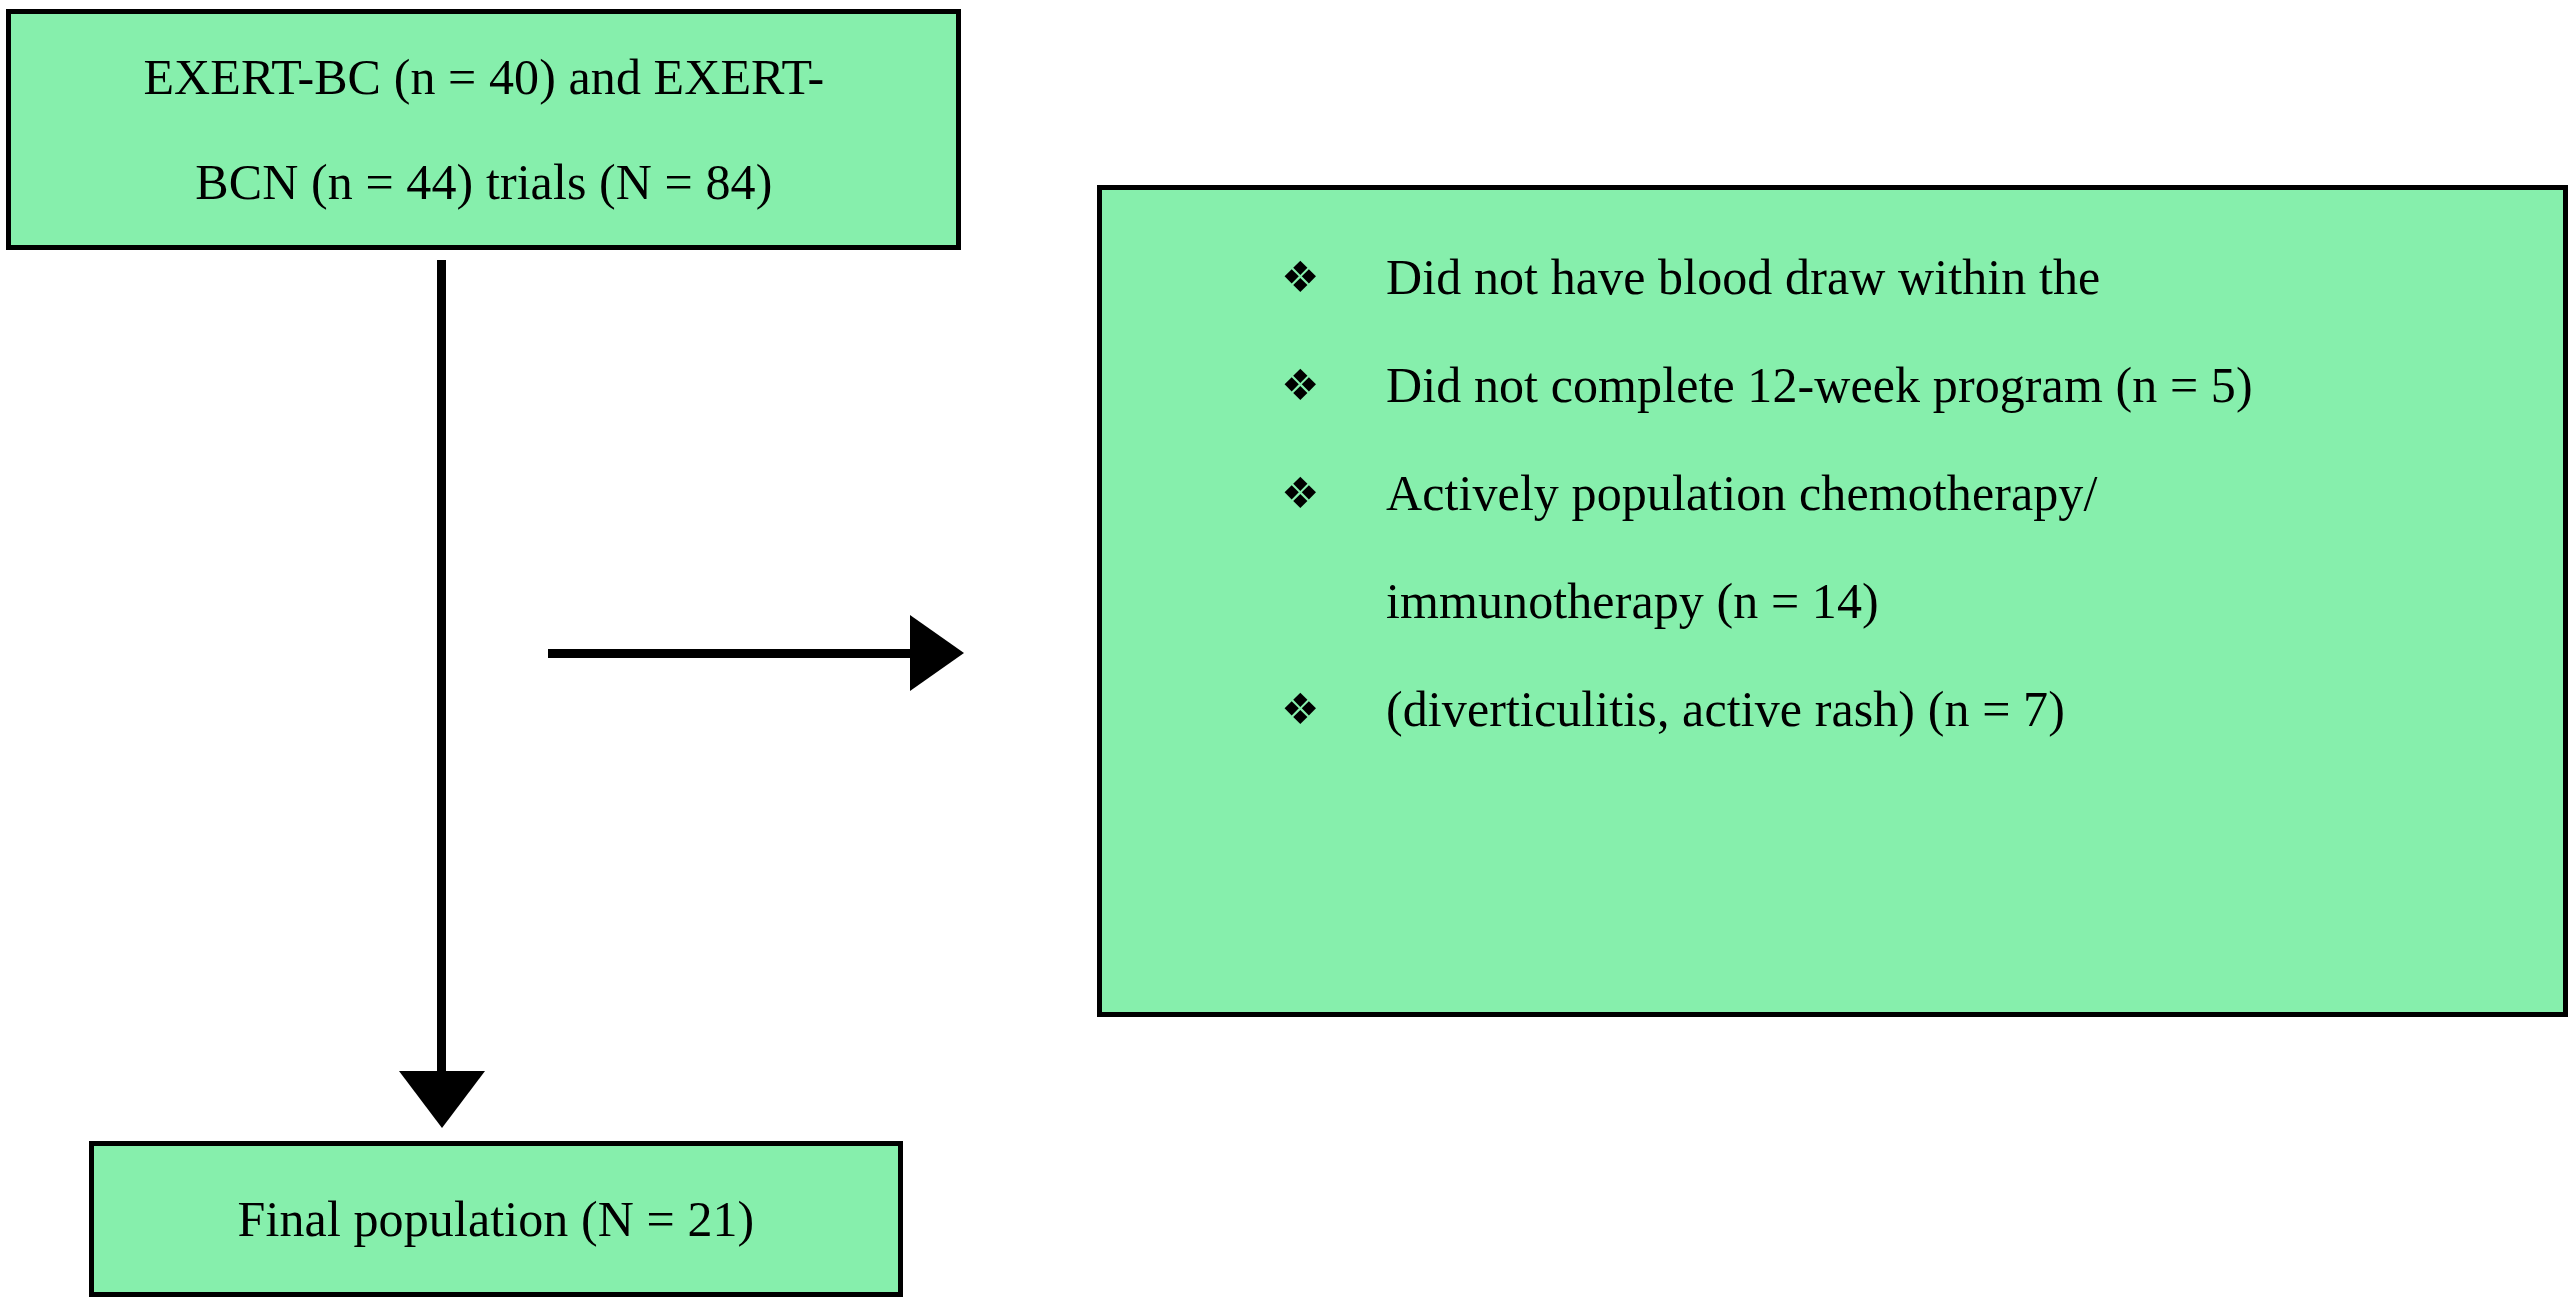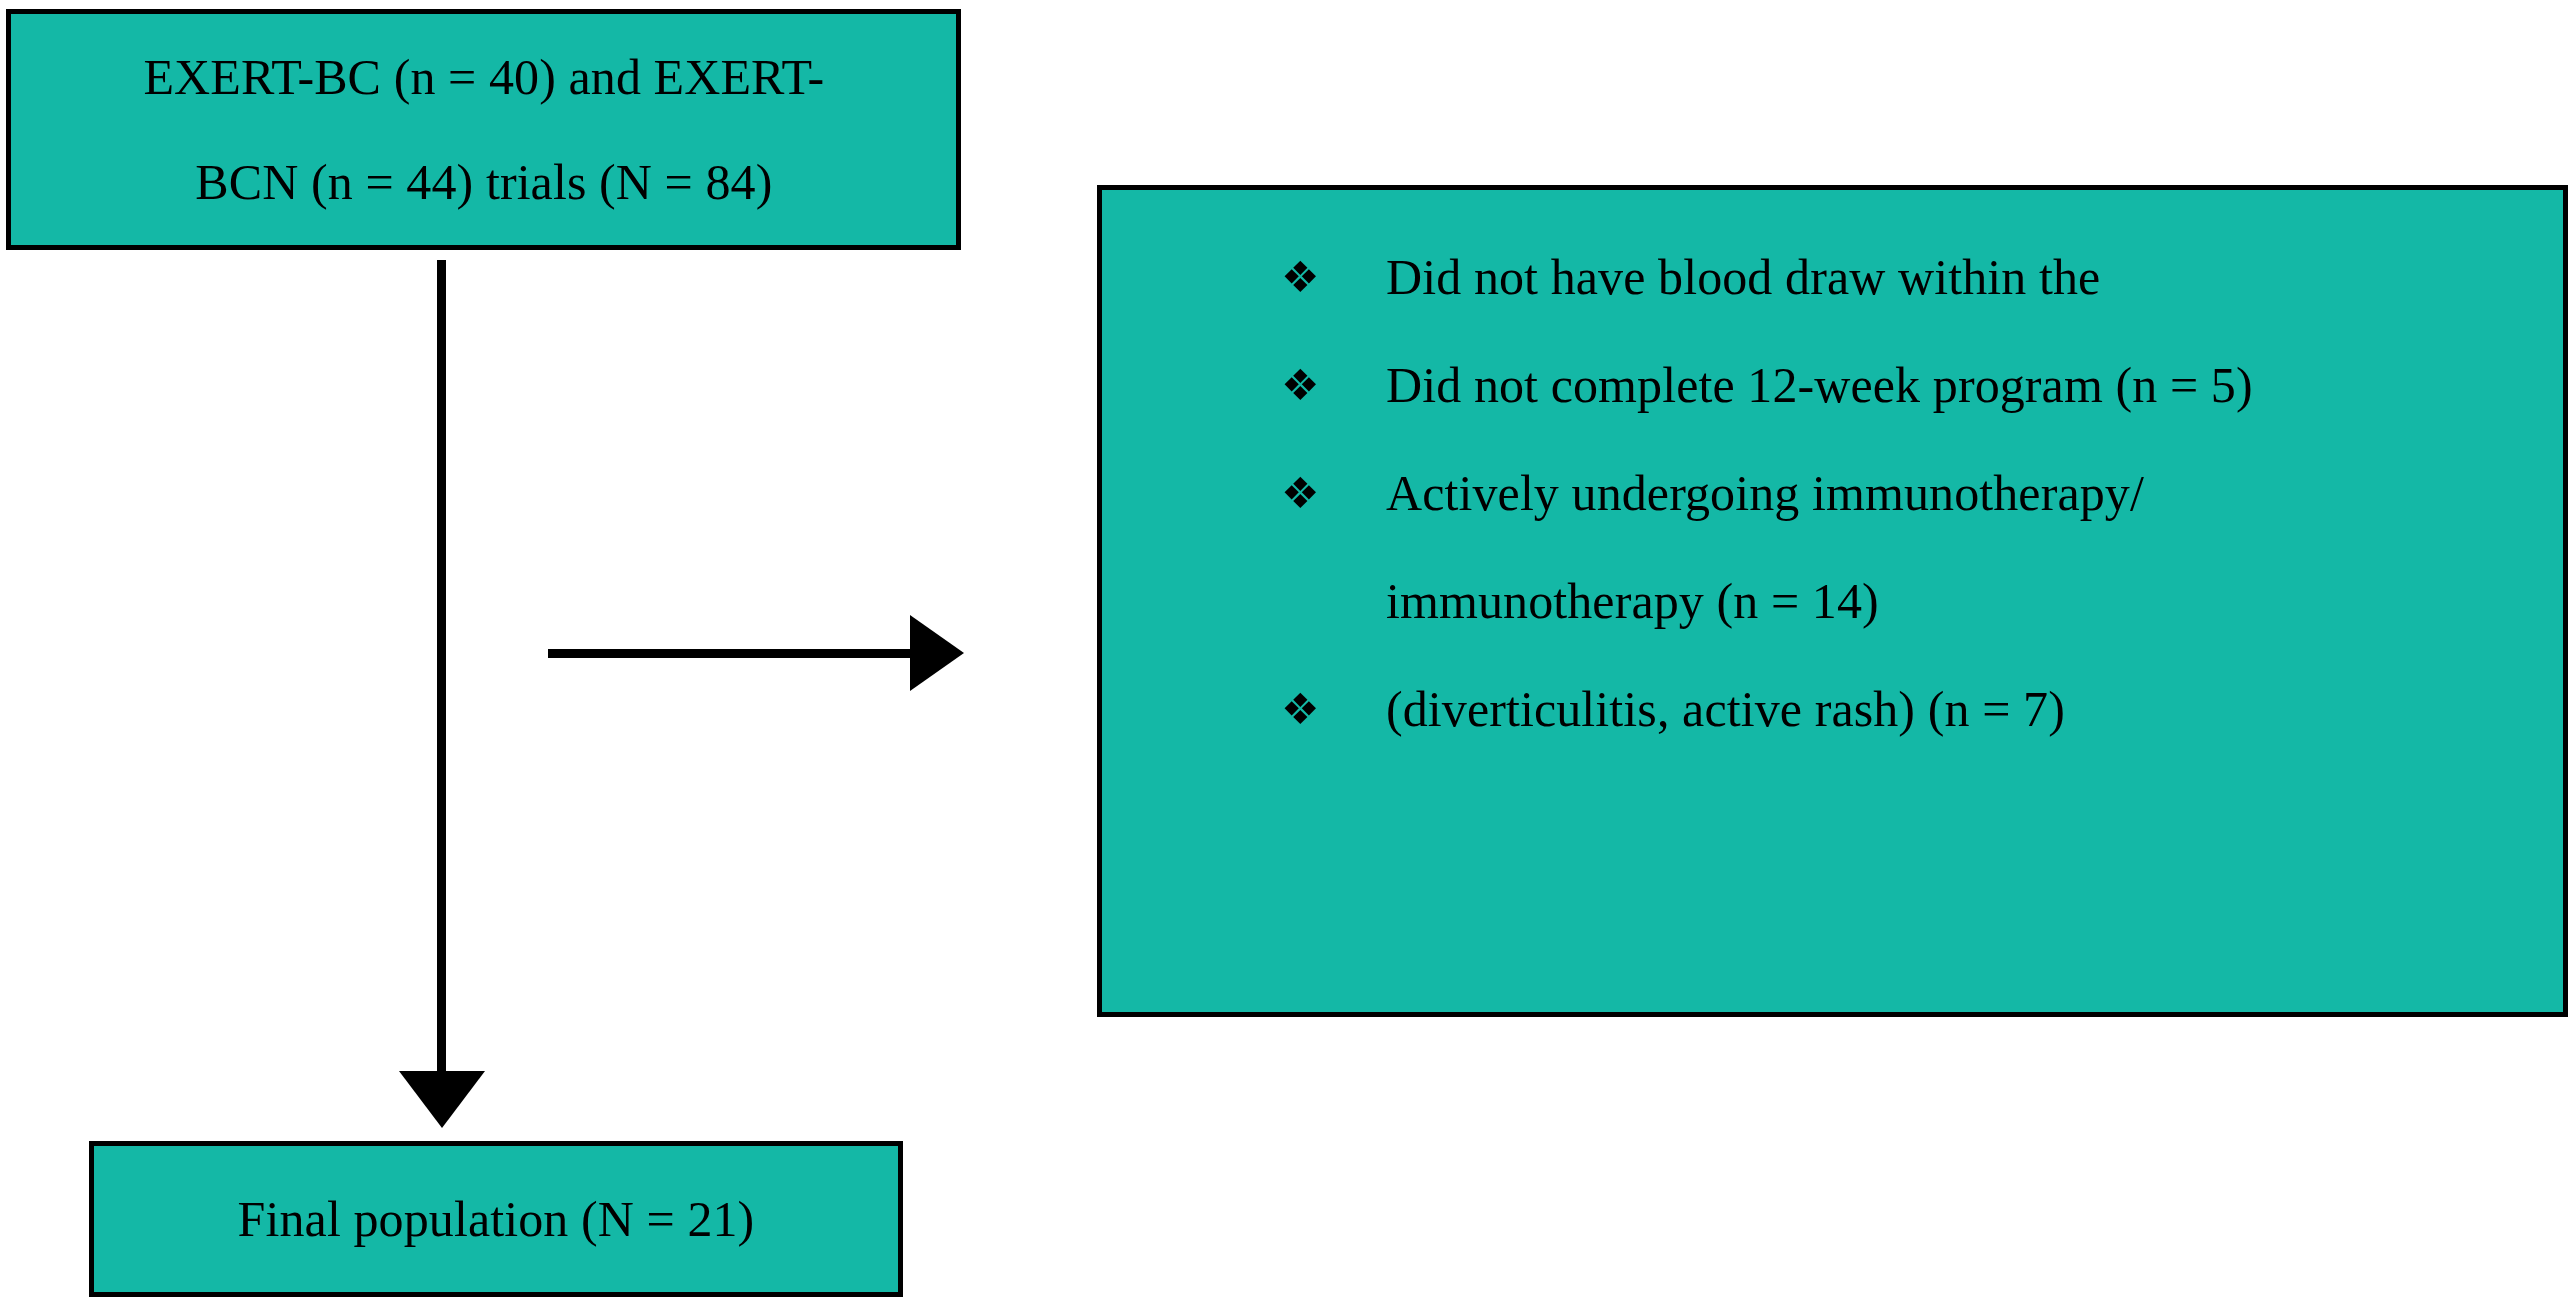--- a/index.html
+++ b/index.html
@@ -18,21 +18,21 @@
     height: 1299px;
     background: #ffffff;
     overflow: hidden;
   }
 
   
   .box {
     position: absolute;
     box-sizing: border-box;
     border: 5px solid #000000;
-    background: #14b8a6;
+    background: #86efac;
   }
 
   #box-enrolled {
     left: 6.4px;
     top: 9.2px;
     width: 955px;
     height: 241px;
     display: flex;
     align-items: center;
     justify-content: center;
@@ -161,21 +161,21 @@
         <span class="excl-text">Did not have blood draw within the</span>
       </li>
 
       <li class="excl-item">
         <span class="excl-bullet">❖</span>
         <span class="excl-text">Did not complete 12-week program (n = 5)</span>
       </li>
 
       <li class="excl-item">
         <span class="excl-bullet">❖</span>
-        <span class="excl-text">Actively undergoing immunotherapy/</span>
+        <span class="excl-text">Actively population chemotherapy/</span>
         <span class="excl-text">immunotherapy (n = 14)</span>
       </li>
 
       <li class="excl-item">
         <span class="excl-bullet">❖</span>
         <span class="excl-text">(diverticulitis, active rash) (n = 7)</span>
       </li>
 
     </ul>
   </div>

